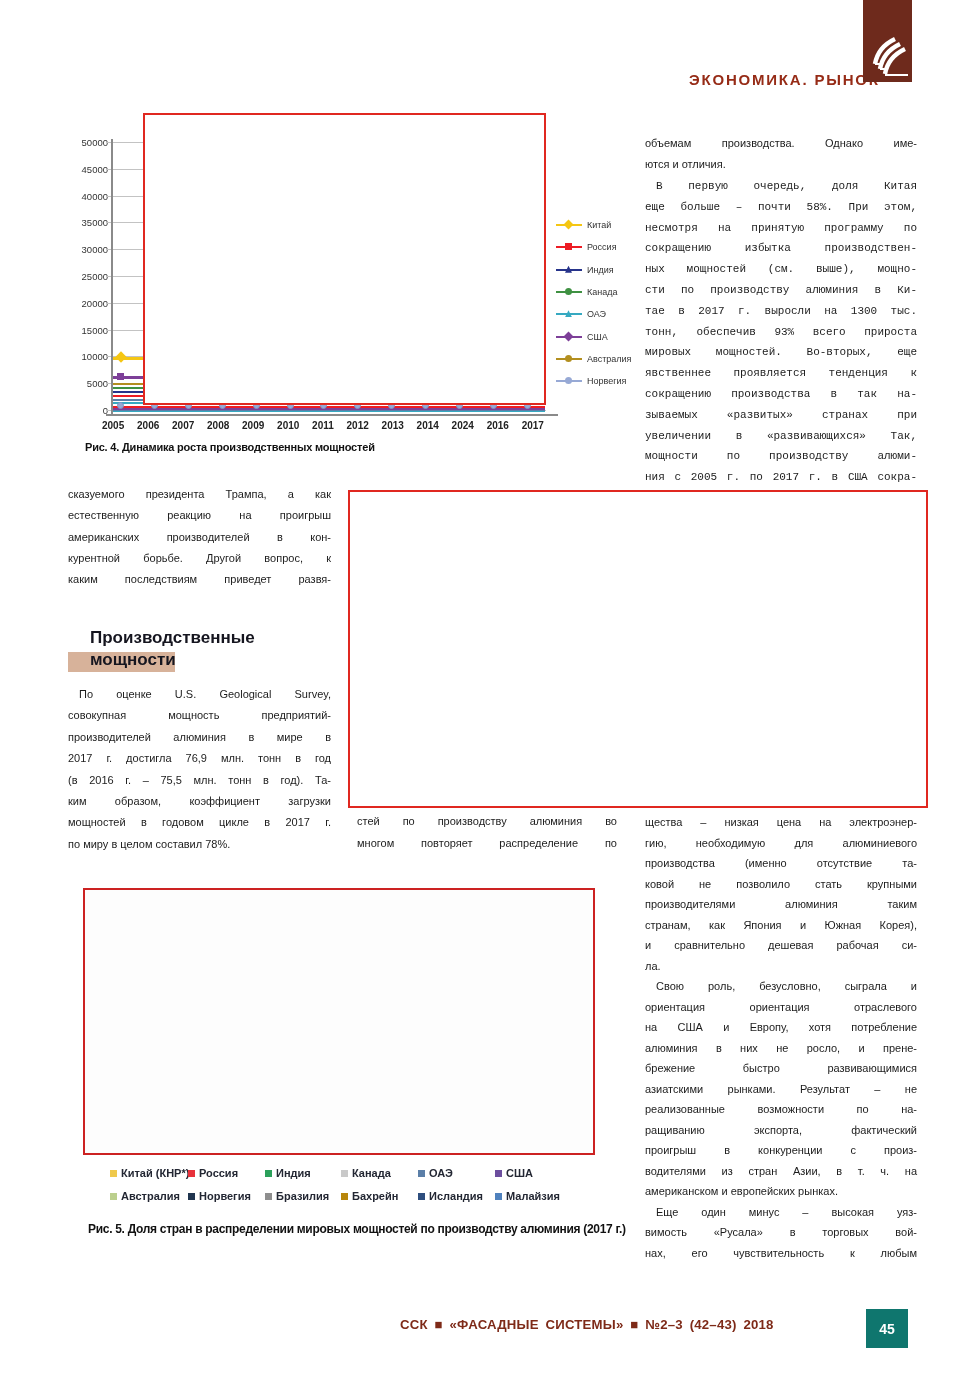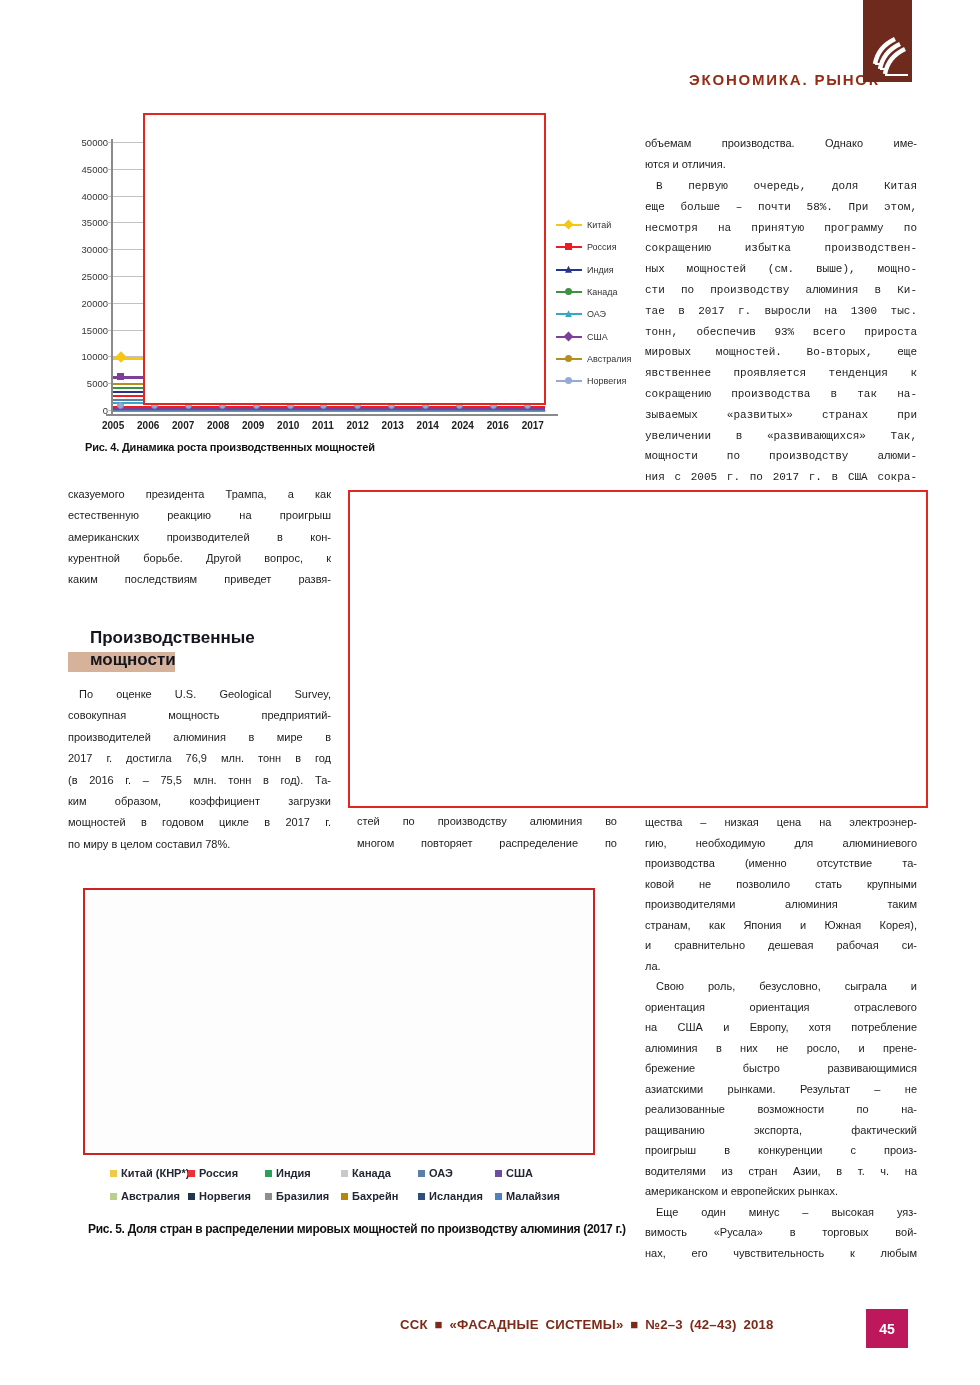--- a/index.html
+++ b/index.html
@@ -52,21 +52,21 @@
         border:2px solid #cc2222;box-sizing:border-box;}
   
   .f5-legend{position:absolute;left:110px;top:1167px;display:grid;
         grid-template-columns:78px 77px 76px 77px 77px 78px;row-gap:11px;}
   .f5-legend .item{display:flex;align-items:center;gap:4px;}
   .f5-legend .sq{width:7px;height:7px;flex:0 0 7px;}
   .f5-legend .lab{font-size:11px;font-weight:bold;color:#232733;white-space:nowrap;}
   
   .footer-line{position:absolute;left:400px;top:1317px;font-size:13.2px;font-weight:bold;
         color:#7e2a18;letter-spacing:0.2px;word-spacing:3px;white-space:nowrap;}
-  .page-num-box{position:absolute;left:866px;top:1309px;width:42px;height:39px;background:#be185d;
+  .page-num-box{position:absolute;left:866px;top:1309px;width:42px;height:39px;background:#0f766e;
         display:flex;align-items:center;justify-content:center;}
   .page-num{color:#fff;font-size:14px;font-weight:bold;}
 </style>
 </head>
 <body>
 
 <div class="page">
 
   <div class="section-title">ЭКОНОМИКА. РЫНОК</div>
   <div class="logo">

